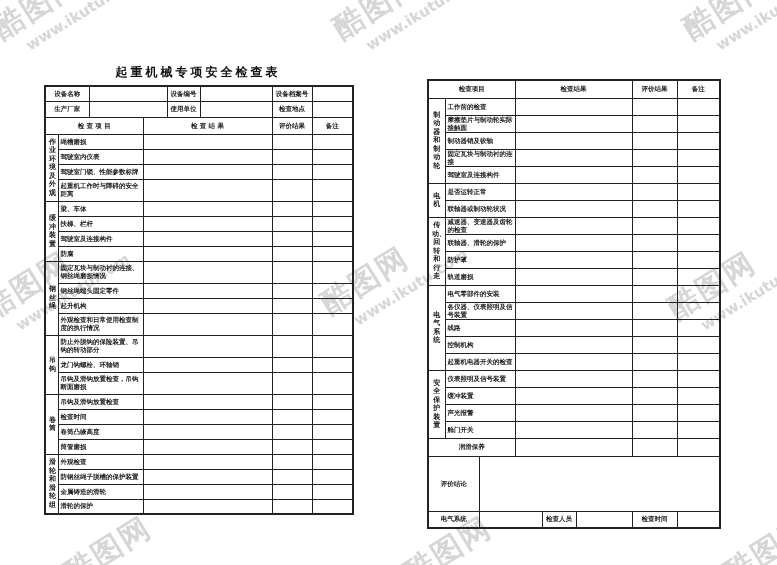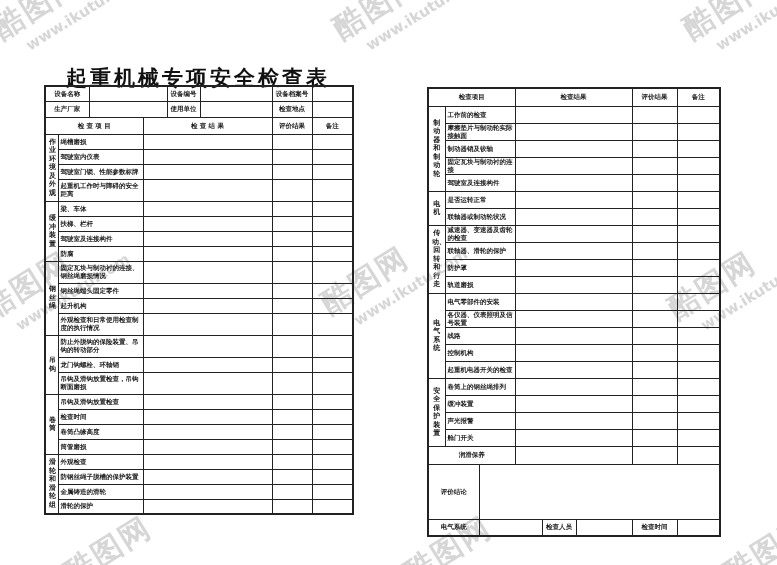--- a/index.html
+++ b/index.html
@@ -1,19 +1,19 @@
 <!DOCTYPE html>
 <html><head>
 <meta charset="utf-8">
 <style>
   html, body { margin:0; padding:0; }
   body { width:777px; height:565px; background:#ffffff; position:relative; overflow:hidden;
          font-family:"DejaVu Sans", "Liberation Sans", sans-serif; color:#111; }
   .title { position:absolute; left:44px; top:64px; width:308px; text-align:center;
-           font-family:"DejaVu Serif", "Liberation Serif", serif; font-weight:bold; font-size:21px;
+           font-family:"DejaVu Serif", "Liberation Serif", serif; font-weight:bold; font-size:12px;
            letter-spacing:3px; color:#111; }
   table { position:absolute; border-collapse:collapse; table-layout:fixed; }
   td { border:1px solid #222; padding:0 2px; font-size:6.5px; font-weight:bold; line-height:8px;
        vertical-align:middle; overflow:hidden; color:#1a1a1a; }
   table.outer { border:2px solid #222; }
   .c { text-align:center; }
   .vcat { text-align:center; word-break:break-all; font-size:7px; line-height:8.5px; padding:0 3px; }
   .wm { position:absolute; color:#cfcfcf; font-weight:bold; transform:rotate(-32deg);
         white-space:nowrap; pointer-events:none; opacity:0.85; }
   .wm .big { font-size:30px; display:block; letter-spacing:2px; }
@@ -239,21 +239,21 @@
   </tr>
   <tr style="height:15px">
     <td colspan="2">滑轮的保护</td>
     <td colspan="3"></td>
         <td></td>
         <td></td>
   </tr>
 </tbody>
   </table>
 
-<table class="outer" style="left:427px; top:87px; width:274px;">
+<table class="outer" style="left:427px; top:79px; width:274px;">
   <colgroup>
     <col style="width:17px">
       <col style="width:34px">
       <col style="width:36px">
     <col style="width:27px">
       <col style="width:34px">
       <col style="width:56px">
     <col style="width:45px">
       <col style="width:43px">
   </colgroup>
@@ -364,21 +364,21 @@
   </tr>
   <tr style="height:17px">
     <td colspan="2">起重机电器开关的检查</td>
     <td colspan="3"></td>
         <td></td>
         <td></td>
   </tr>
 
   <tr style="height:17px">
     <td rowspan="4" class="vcat">安全保护装置</td>
-    <td colspan="2">卷筒上的钢丝绳排列</td>
+    <td colspan="2">仪表照明及信号装置</td>
     <td colspan="3"></td>
         <td></td>
         <td></td>
   </tr>
   <tr style="height:17px">
     <td colspan="2">缓冲装置</td>
     <td colspan="3"></td>
         <td></td>
         <td></td>
   </tr>

